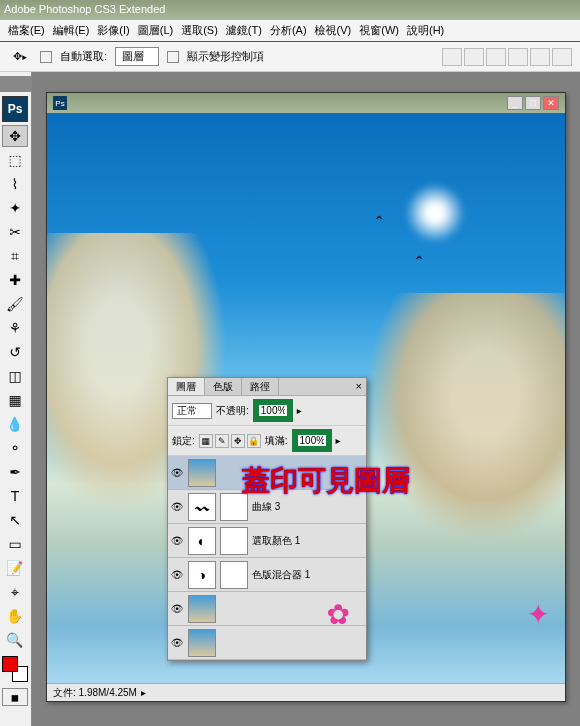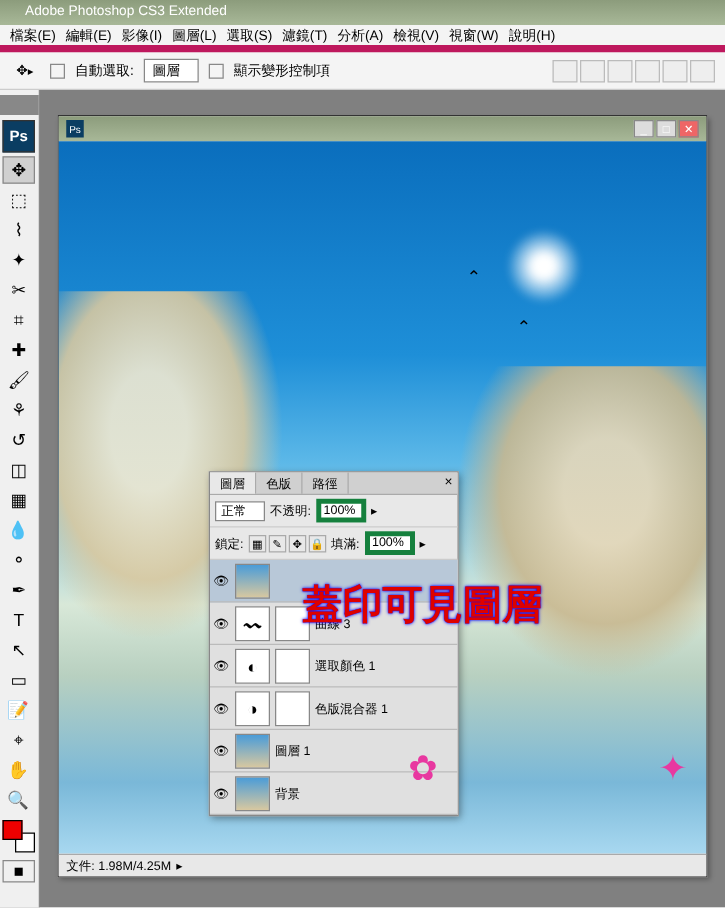--- a/index.html
+++ b/index.html
@@ -1,19 +1,19 @@
 <!DOCTYPE html>
 <html><head>
 <meta charset="utf-8">
 <style>
 * { margin: 0; padding: 0; box-sizing: border-box; font-family: "Microsoft YaHei", sans-serif; }
 body { width: 580px; height: 726px; background: #f0f0f0; overflow: hidden; position: relative; }
-.titlebar { height: 20px; background: linear-gradient(#8c9c7c, #a8b898); color: #fff; font-size: 11px; padding: 3px 20px; display: flex; justify-content: space-between; }
+.titlebar { height: 20px; background: linear-gradient(#8c9c7c, #a8b898); color: #fff; font-size: 11px; padding: 3px 4px; display: flex; justify-content: space-between; }
 .watermark-top { font-size: 9px; color: #aaa; }
-.menubar { height: 22px; background: #f4f4f4; border-bottom: 6px solid #be185d; display: flex; align-items: center; padding: 0 4px; font-size: 11px; }
+.menubar { height: 22px; background: #f4f4f4; border-bottom: 1px solid #be185d; display: flex; align-items: center; padding: 0 4px; font-size: 11px; }
 .menubar span { padding: 2px 4px; cursor: default; }
 .optionsbar { height: 30px; background: #f4f4f4; border-bottom: 1px solid #ccc; display: flex; align-items: center; padding: 0 8px; font-size: 11px; gap: 8px; }
 .move-icon { width: 24px; height: 24px; display: flex; align-items: center; justify-content: center; }
 .checkbox { width: 12px; height: 12px; border: 1px solid #888; display: inline-block; vertical-align: middle; }
 .dropdown { background: #fff; border: 1px solid #888; padding: 1px 14px 1px 6px; font-size: 11px; position: relative; }
 .align-btns { display: flex; gap: 2px; margin-left: auto; }
 .align-btn { width: 20px; height: 18px; border: 1px solid #bbb; background: #eee; }
 .workspace { position: absolute; top: 72px; left: 0; right: 0; bottom: 0; background: #808080; display: flex; }
 .toolbox { width: 32px; background: #f0f0f0; border-right: 1px solid #888; display: flex; flex-direction: column; padding-top: 4px; }
 .toolbox-header { height: 16px; background: #888; margin-bottom: 2px; }
@@ -36,32 +36,32 @@
 .tree-left { position: absolute; left: 0; top: 120px; width: 180px; height: 280px; background: radial-gradient(ellipse at 40% 40%, #f0e8d0 20%, #d8c8a0 50%, transparent 70%); opacity: 0.9; }
 .tree-right { position: absolute; right: 0; top: 180px; width: 200px; height: 250px; background: radial-gradient(ellipse at 60% 40%, #e8d8b8 20%, #c8b890 50%, transparent 70%); opacity: 0.9; }
 .bird { position: absolute; font-size: 14px; color: #000; }
 .statusbar { position: absolute; bottom: 0; left: 0; right: 0; height: 18px; background: #e8e8e8; border-top: 1px solid #aaa; font-size: 10px; padding: 2px 6px; display:flex; align-items:center; }
 .layers-panel { position: absolute; top: 305px; left: 135px; width: 200px; background: #e8e8e8; border: 1px solid #888; box-shadow: 2px 2px 6px rgba(0,0,0,0.4); font-size: 11px; z-index: 50; }
 .panel-tabs { display: flex; background: #d0d0d0; border-bottom: 1px solid #aaa; height: 18px; }
 .panel-tab { padding: 2px 8px; font-size: 10px; border-right: 1px solid #aaa; }
 .panel-tab.active { background: #e8e8e8; }
 .panel-tab-close { margin-left: auto; padding: 2px 4px; }
 .panel-row { display: flex; align-items: center; padding: 3px 4px; gap: 4px; font-size: 10px; border-bottom: 1px solid #ccc; }
-.panel-input { width: 40px; background: #fff; border: 4px solid #15803d; font-size: 10px; padding: 0 2px; }
+.panel-input { width: 40px; background: #fff; border: 6px solid #15803d; font-size: 10px; padding: 0 2px; }
 .lock-icons { display: flex; gap: 2px; font-size: 9px; }
 .lock-icons span { width: 14px; height: 14px; border: 1px solid #aaa; display: flex; align-items: center; justify-content: center; }
 .layer-list { background: #e0e0e0; }
 .layer-item { display: flex; align-items: center; height: 34px; border-bottom: 1px solid #bbb; padding: 2px; gap: 4px; }
 .layer-item.active { background: #b8c8d8; }
 .eye { width: 14px; height: 14px; display: flex; align-items: center; justify-content: center; font-size: 10px; }
 .thumb { width: 28px; height: 28px; border: 1px solid #888; background: linear-gradient(to bottom, #4a9cd8, #d8c8a0); }
 .thumb.adj { background: #fff; display: flex; align-items: center; justify-content: center; font-size: 14px; }
 .mask { width: 28px; height: 28px; border: 1px solid #888; background: #fff; }
 .layer-name { font-size: 10px; flex: 1; }
-.overlay-text { position: absolute; top: 390px; left: 210px; font-size: 32px; font-weight: bold; color: #d00; text-shadow: 0 0 3px #00f, 0 0 1px #00f; z-index: 60; font-family: "SimHei", sans-serif; }
+.overlay-text { position: absolute; top: 390px; left: 210px; font-size: 28px; font-weight: bold; color: #d00; text-shadow: 0 0 3px #00f, 0 0 1px #00f; z-index: 60; font-family: "SimHei", sans-serif; }
 .watermark-stamp { position: absolute; bottom: 60px; right: 30px; z-index: 55; font-size: 24px; color: #e838a0; font-weight: bold; border: 3px dashed #e838a0; padding: 6px 16px; background: rgba(255,255,255,0.2); }
 .flower-deco { position: absolute; bottom: 95px; right: 230px; z-index: 55; font-size: 28px; color: #e838a0; }
 .cross-deco { position: absolute; bottom: 95px; right: 30px; z-index: 55; font-size: 28px; color: #e838a0; }
 .select-std { background:#fff; border:1px solid #888; font-size:10px; padding:0 14px 0 4px; }
 </style>
 </head>
 <body>
 
 <div class="titlebar">
   <span>Adobe Photoshop CS3 Extended</span>
@@ -197,26 +197,24 @@
         </div>
         <div class="layer-item">
           <div class="eye">👁</div>
           <div class="thumb adj">◑</div>
           <div class="mask"></div>
           <div class="layer-name">色版混合器 1</div>
         </div>
         <div class="layer-item">
           <div class="eye">👁</div>
           <div class="thumb"></div>
-          <div class="layer-name">圖層 1</div>
         </div>
         <div class="layer-item">
           <div class="eye">👁</div>
           <div class="thumb"></div>
-          <div class="layer-name">背景</div>
         </div>
       </div>
     </div>
 
     <div class="overlay-text">蓋印可見圖層</div>
     <div class="flower-deco">✿</div>
     <div class="cross-deco">✦</div>
   </div>
 </div>
 

